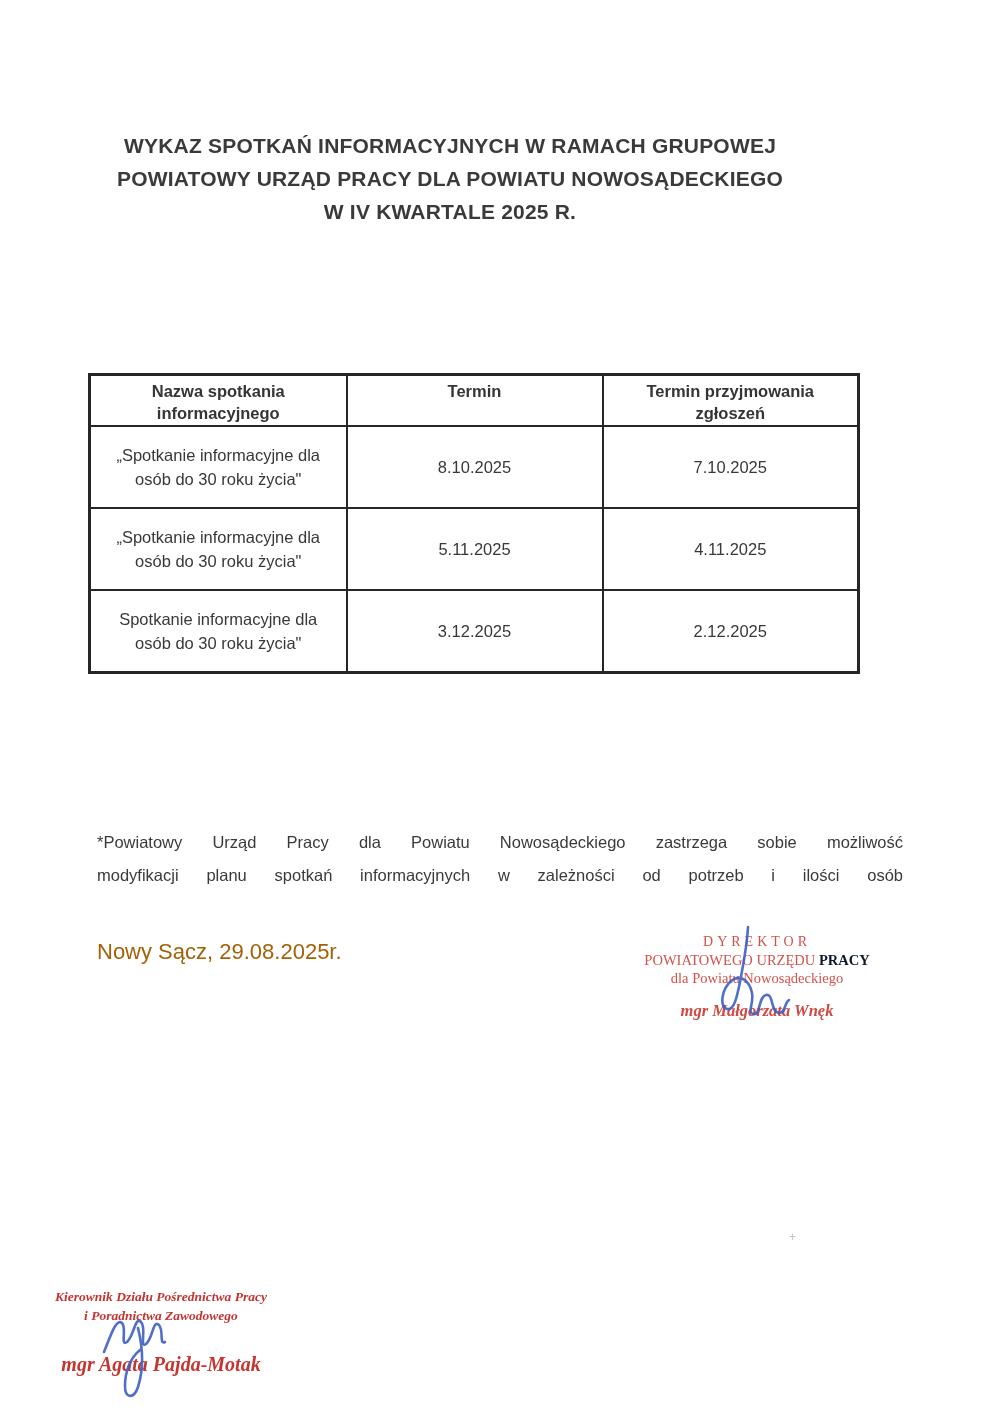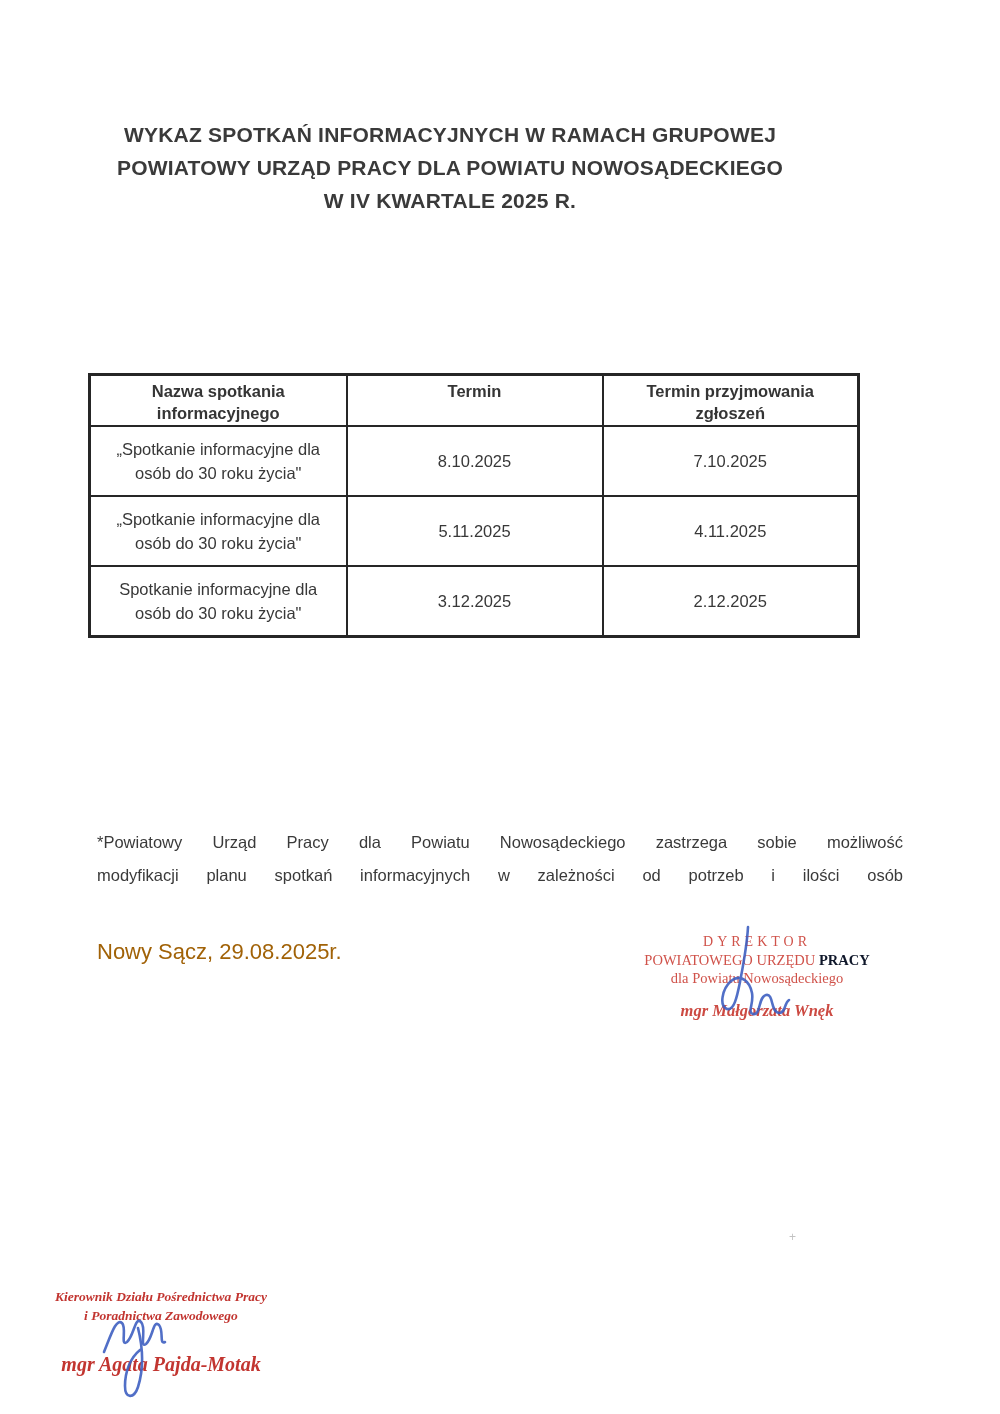--- a/index.html
+++ b/index.html
@@ -8,36 +8,36 @@
     background:#ffffff;
     font-family:"Liberation Sans", sans-serif;
     color:#3d3d3d;
     position:relative;
     overflow:hidden;
   }
   .page { position:absolute; inset:0; }
 
   
   .title {
-    position:absolute; top:118px; left:0; width:900px;
+    position:absolute; top:129px; left:0; width:900px;
     text-align:center; font-weight:bold;
     font-size:21px; line-height:33px; letter-spacing:0.2px;
     color:#3a3a3a;
   }
 
   
   table.meetings {
     position:absolute; top:373px; left:88px;
     width:769px; border-collapse:collapse; table-layout:fixed;
     border:3px solid #262626;
     padding-left:26px;
   }
   table.meetings th, table.meetings td { border:2px solid #262626; }
   table.meetings thead tr { height:50px; }
-  table.meetings tbody tr { height:70px; }
+  table.meetings tbody tr { height:82px; }
   table.meetings th {
     font-size:16.5px; font-weight:bold; vertical-align:top;
     padding-top:4px; text-align:center; line-height:22px; color:#353535;
   }
   table.meetings td {
     text-align:center; font-size:16.5px; vertical-align:middle;
     line-height:24px; color:#383838;
   }
   .hwrap { max-width:212px; margin:0 auto; }
   .nwrap { max-width:218px; margin:0 auto; }

